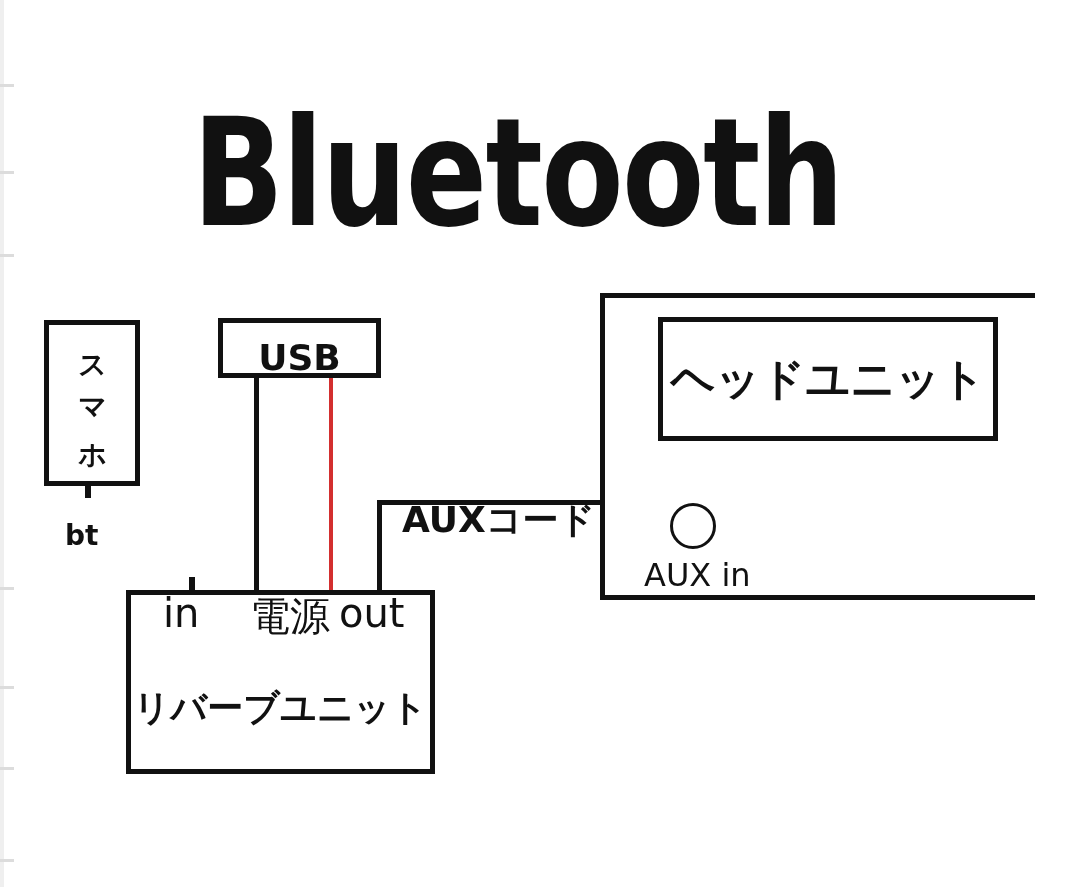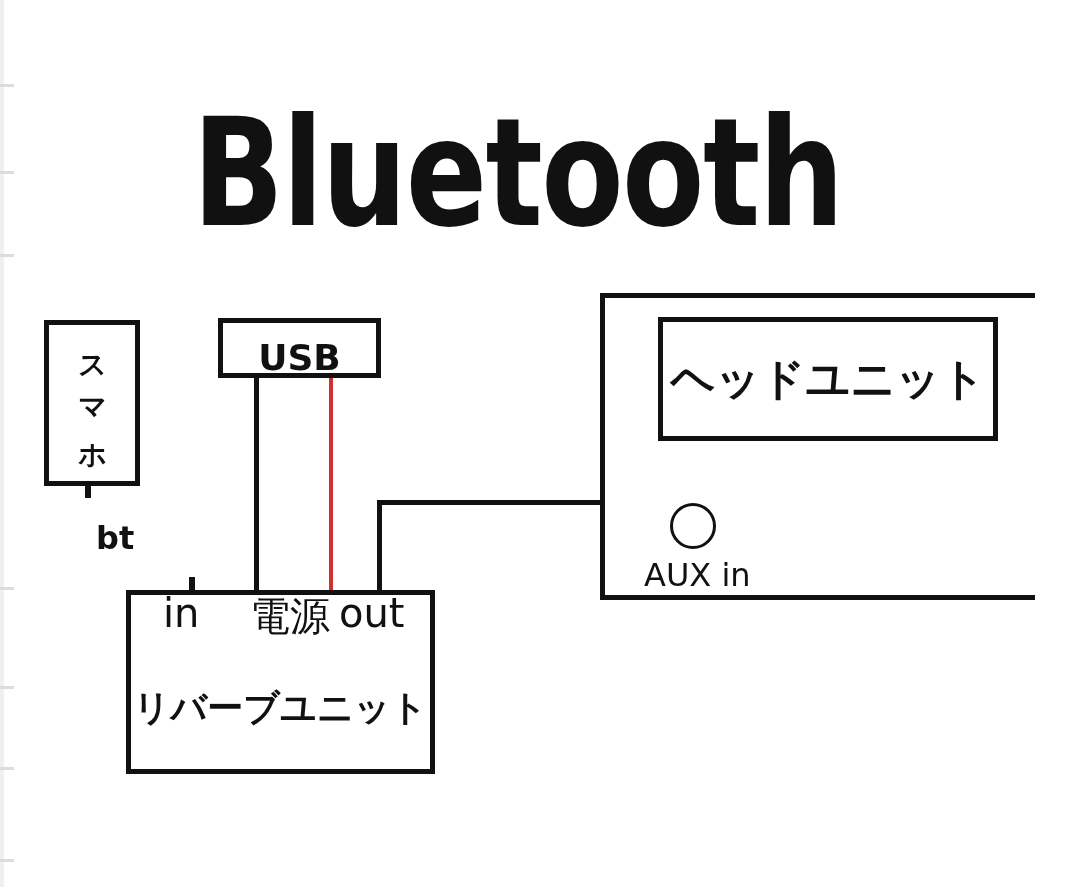--- a/index.html
+++ b/index.html
@@ -16,21 +16,21 @@
     font-size:150px;font-weight:bold;line-height:1;letter-spacing:-2px;
     transform:scaleX(0.8);transform-origin:50% 50%;white-space:nowrap;
   }
 
   .box{position:absolute;border:5px solid #111;background:#fff;box-sizing:content-box;}
 
   
   .phone-box{left:44px;top:320px;width:86px;height:156px;display:flex;align-items:center;justify-content:center;}
   .phone-label{writing-mode:vertical-rl;text-orientation:upright;font-size:28px;font-weight:bold;letter-spacing:12px;}
   .phone-stub{position:absolute;left:85px;top:486px;width:6px;height:12px;background:#111;}
-  .bt-label{position:absolute;left:96px;top:522px;font-size:32px;font-weight:bold;line-height:1;}
+  .bt-label{position:absolute;left:65px;top:522px;font-size:28px;font-weight:bold;line-height:1;}
 
   
   .usb-box{left:218px;top:318px;width:153px;height:50px;display:flex;align-items:center;justify-content:center;}
   .usb-label{font-size:36px;font-weight:bold;margin-top:18px;}
 
   
   .wire{position:absolute;background:#111;}
   .wire-usb-signal{left:254px;top:378px;width:5px;height:212px;}
   .wire-usb-power{left:329px;top:378px;width:4px;height:212px;background:#d32f2f;}
   .wire-out-vert{left:377px;top:502px;width:5px;height:88px;}
@@ -76,20 +76,21 @@
   <div class="bt-label">bt</div>
 
   <div class="box usb-box">
     <span class="usb-label">USB</span>
   </div>
 
   <div class="wire wire-usb-signal"></div>
   <div class="wire wire-usb-power"></div>
   <div class="wire wire-out-vert"></div>
   <div class="wire wire-aux-horiz"></div>
+  <div class="auxcord-label">AUXコード</div>
 
   <div class="box headunit-box"></div>
   <div class="box headunit-inner">
     <span class="headunit-label">ヘッドユニット</span>
   </div>
   <div class="aux-circle"></div>
   <div class="auxin-label">AUX in</div>
 
   <div class="box reverb-box"></div>
   <div class="reverb-in-stub"></div>

